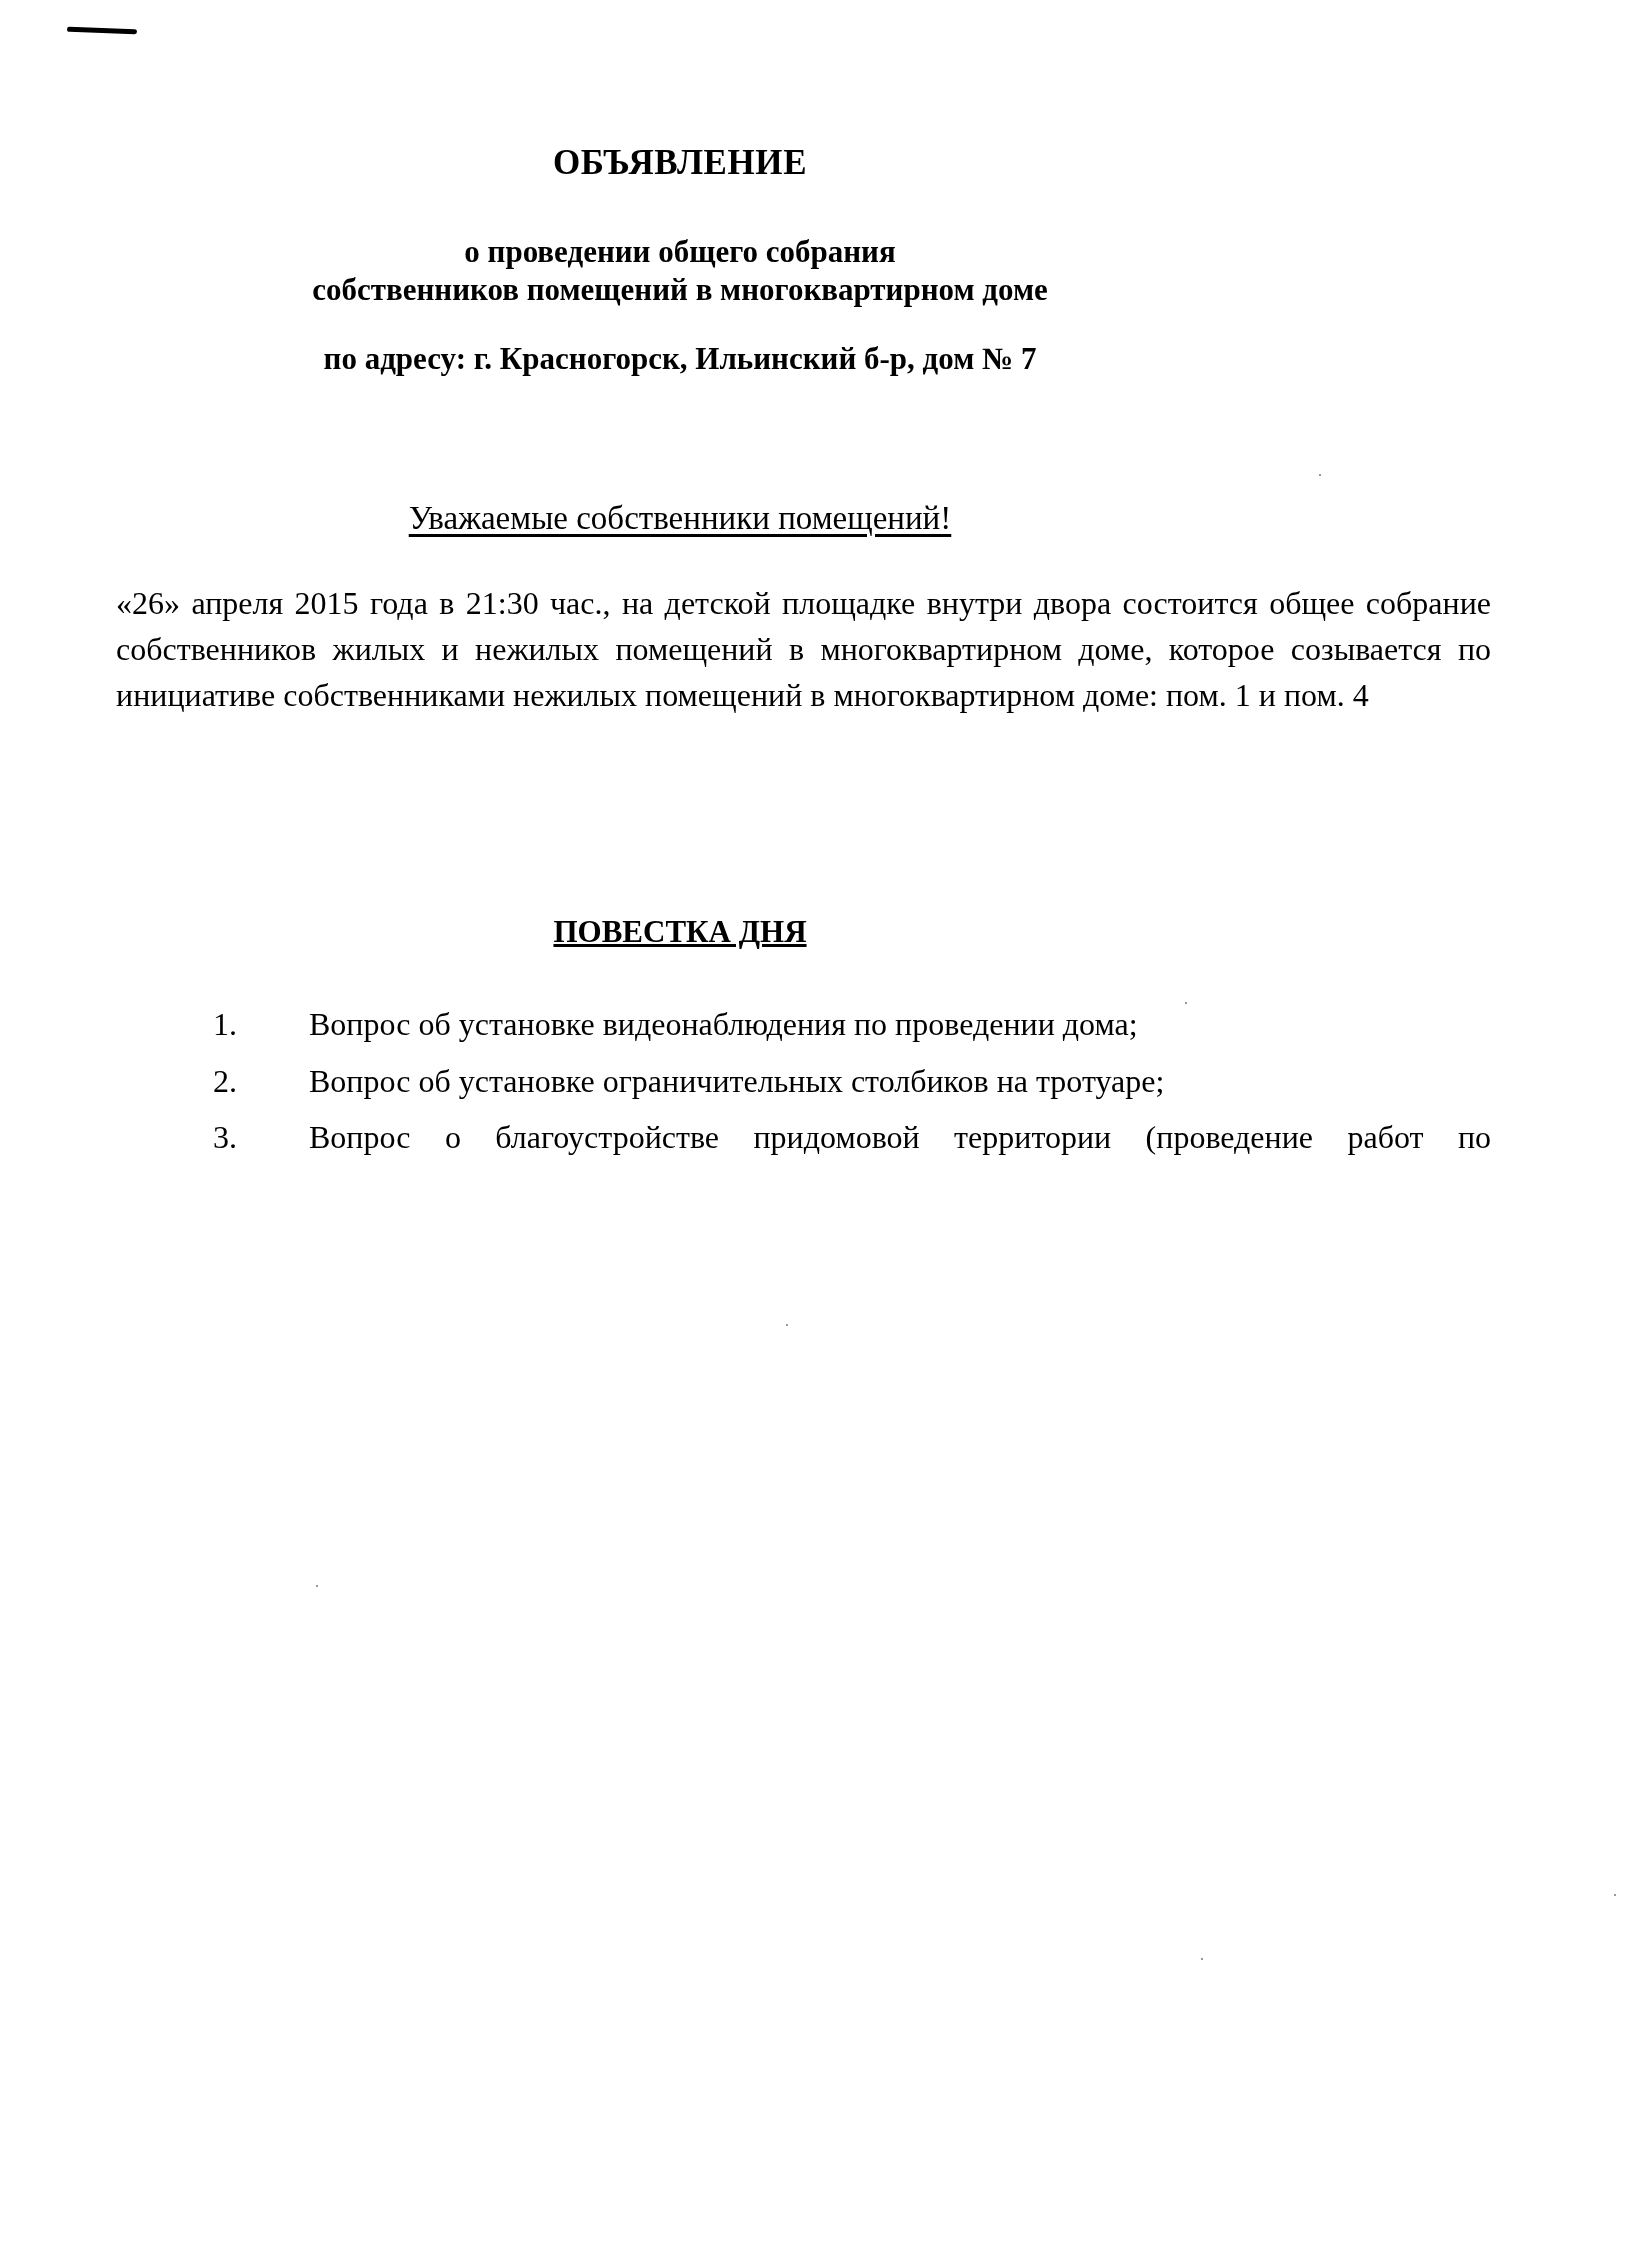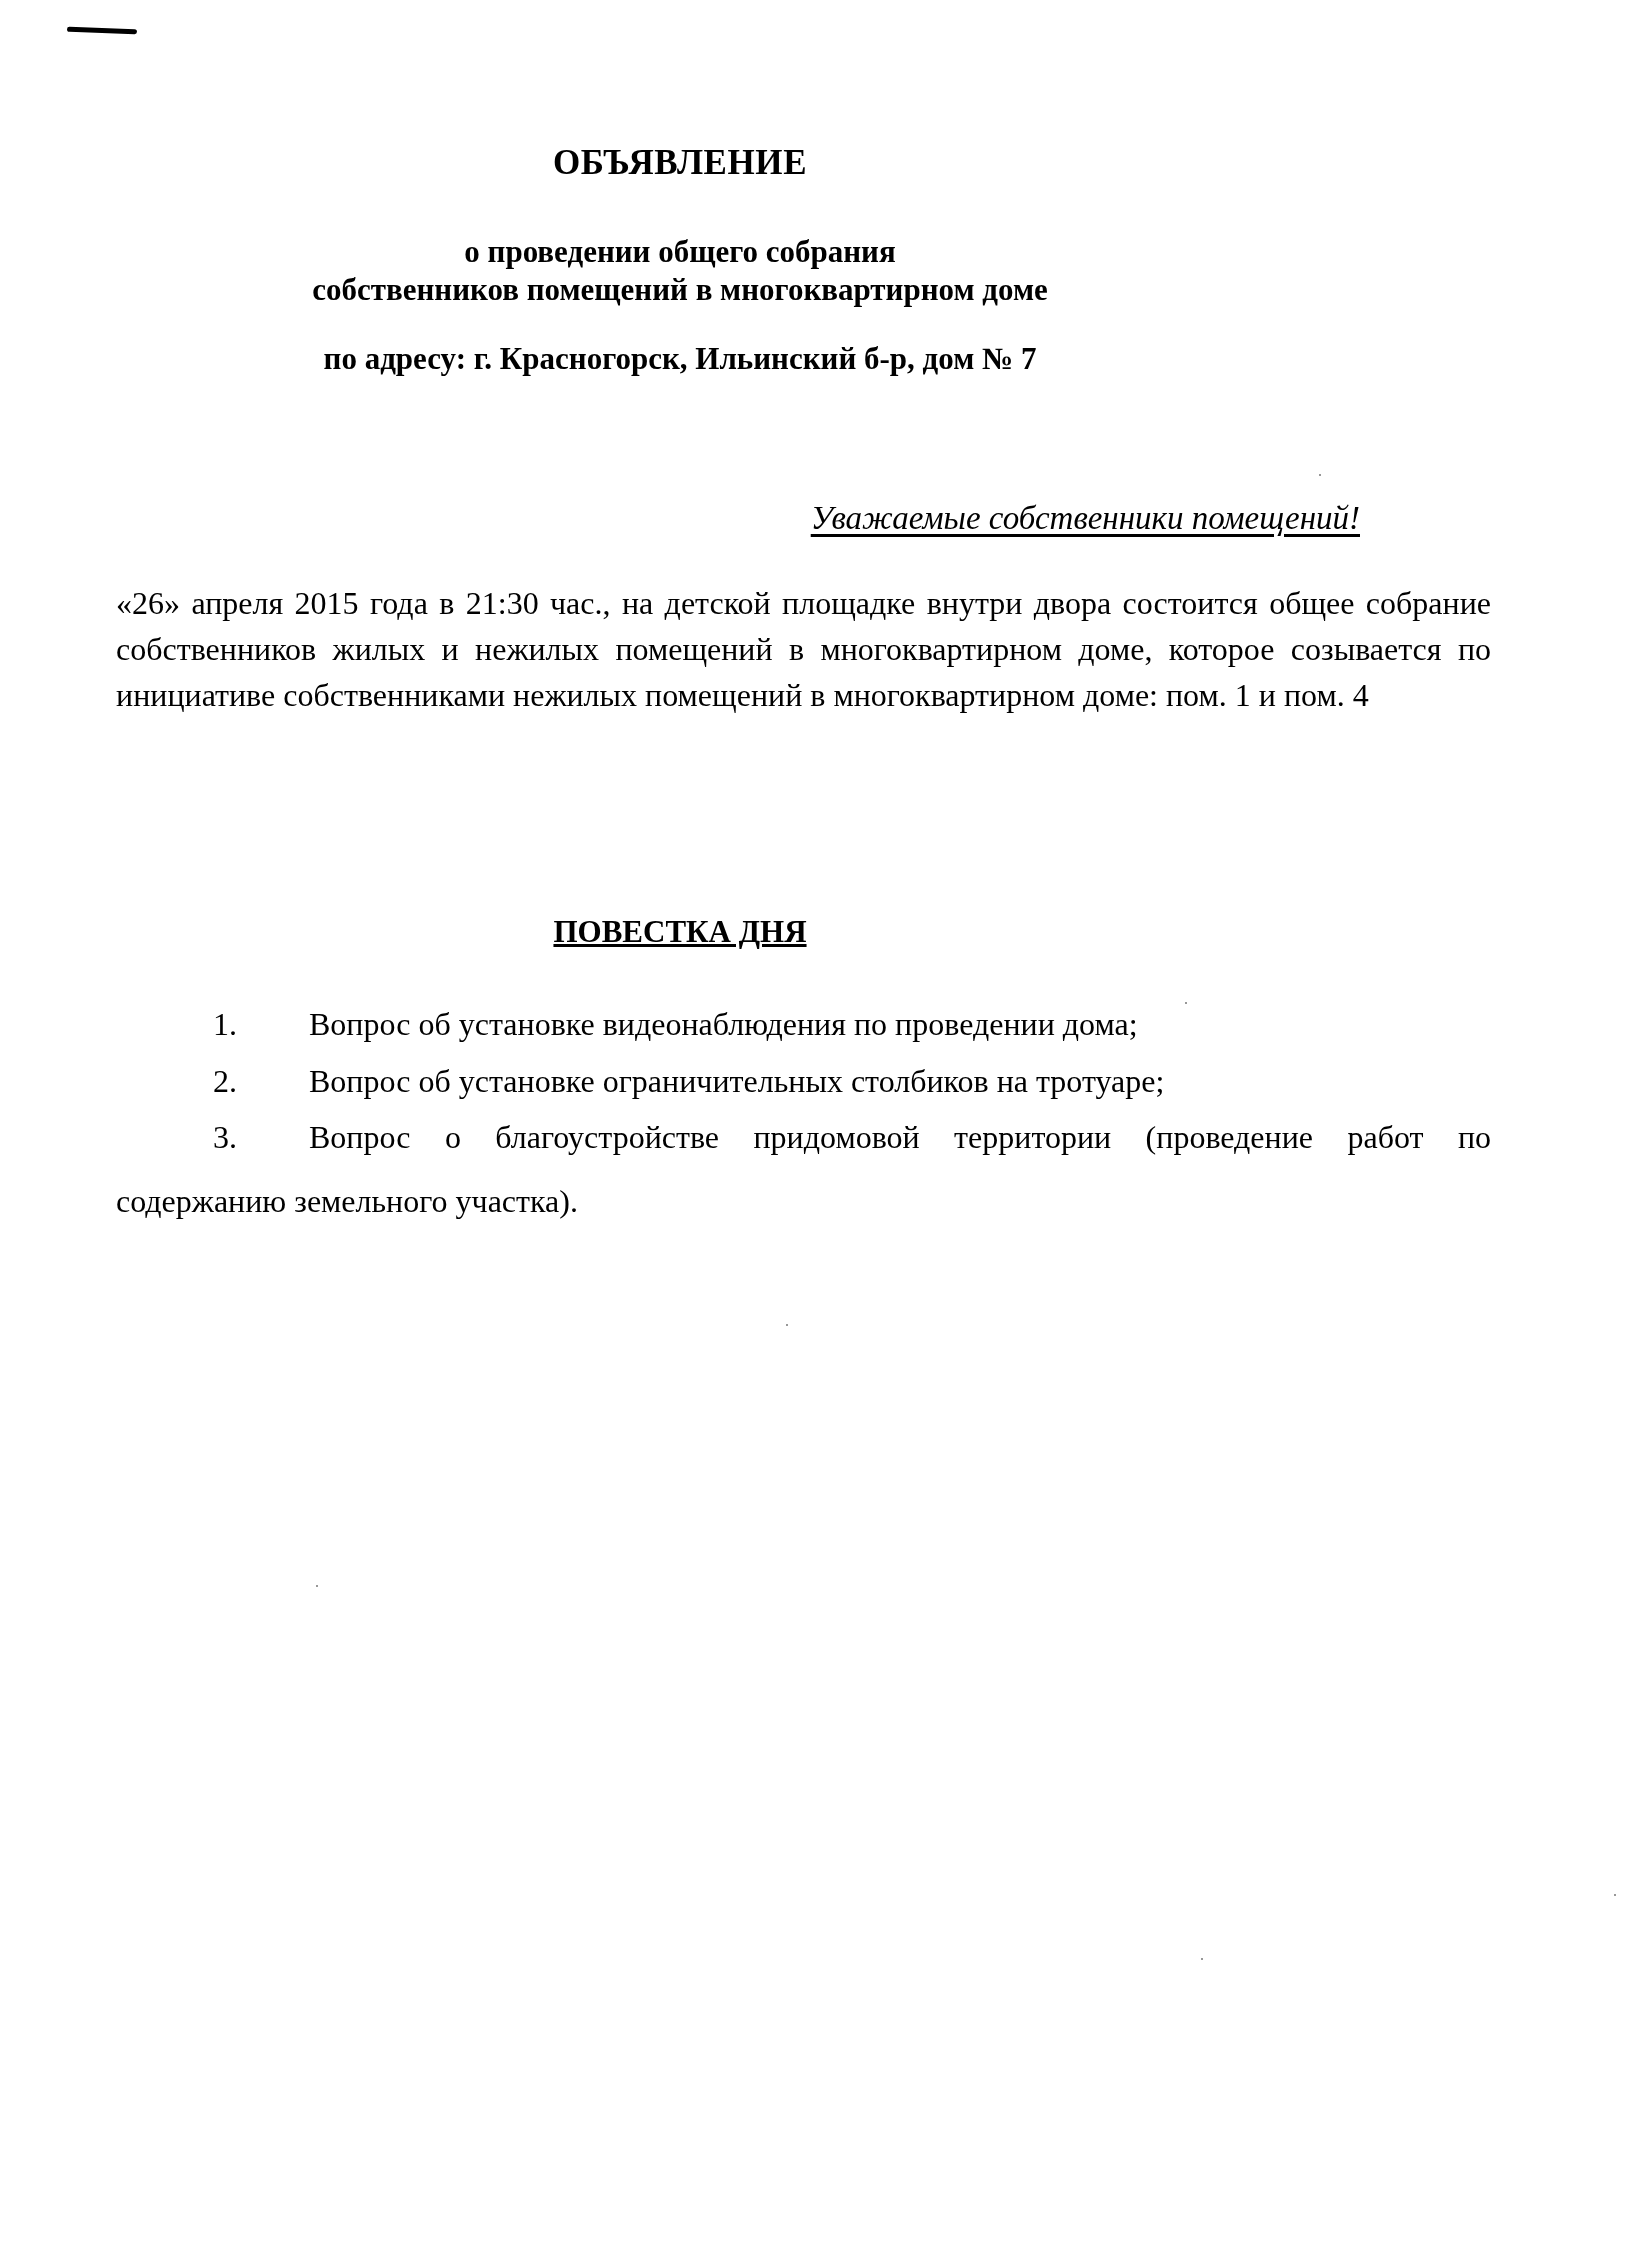--- a/index.html
+++ b/index.html
@@ -6,22 +6,22 @@
     body { width: 1644px; height: 2261px; position: relative; overflow: hidden;
            font-family: "Liberation Serif", "DejaVu Serif", serif; color: #000; }
     .mark { position: absolute; left: 67px; top: 28px; width: 70px; height: 4.5px;
             background: #000; border-radius: 2.6px; transform: rotate(2deg); }
     .center { position: absolute; left: 0; width: 1360px; text-align: center; }
     .title { top: 143px; font-size: 35px; font-weight: bold; letter-spacing: 0.6px; }
     .sub { font-size: 31px; font-weight: bold; line-height: 37px; }
     .sub1 { top: 233px; }
     .sub2 { top: 271px; }
     .sub3 { top: 309px; margin-top: 31px; }
-    .greet { top: 500px; font-size: 33px; font-style: italic; text-decoration: underline;
-             text-decoration-thickness: 2.6px; text-underline-offset: 5.2px; box-sizing: border-box; text-align: right; }
+    .greet { top: 500px; font-size: 33px; text-decoration: underline;
+             text-decoration-thickness: 2.6px; text-underline-offset: 5.2px; box-sizing: border-box; }
     .para { position: absolute; left: 116px; width: 1375px; top: 580px; font-size: 32px;
             line-height: 46px; text-align: justify; }
     .agenda-title { top: 914px; font-size: 31px; font-weight: bold; text-decoration: underline; }
     .item { position: absolute; left: 116px; width: 1375px; font-size: 32px; line-height: 64px; }
     .item .num { position: absolute; left: 97px; }
     .item .txt { display: block; padding-left: 193px; text-align: justify; text-align-last: justify; }
     .item1 { top: 992px; }
     .item2 { top: 1049px; }
     .item3 { top: 1105px; }
     .item3 .cont { display: block; margin-top: 0; text-align: left; }
@@ -48,21 +48,20 @@
   <span class="num">1.</span>
   <span class="txt last" style="text-align-last:left">Вопрос об установке видеонаблюдения по проведении дома;</span>
 </div>
 <div class="item item2">
   <span class="num">2.</span>
   <span class="txt" style="text-align-last:left">Вопрос об установке ограничительных столбиков на тротуаре;</span>
 </div>
 <div class="item item3">
   <span class="num">3.</span>
   <span class="txt">Вопрос о благоустройстве придомовой территории  (проведение работ по</span>
-  <span class="cont">содержанию земельного участка).</span>
 </div>
 
 <div class="speck" style="left:1185px;top:1002px;"></div>
 <div class="speck" style="left:1319px;top:474px;"></div>
 <div class="speck" style="left:786px;top:1324px;"></div>
 <div class="speck" style="left:1201px;top:1958px;"></div>
 <div class="speck" style="left:1614px;top:1894px;"></div>
 <div class="speck" style="left:316px;top:1585px;"></div>
 
 

